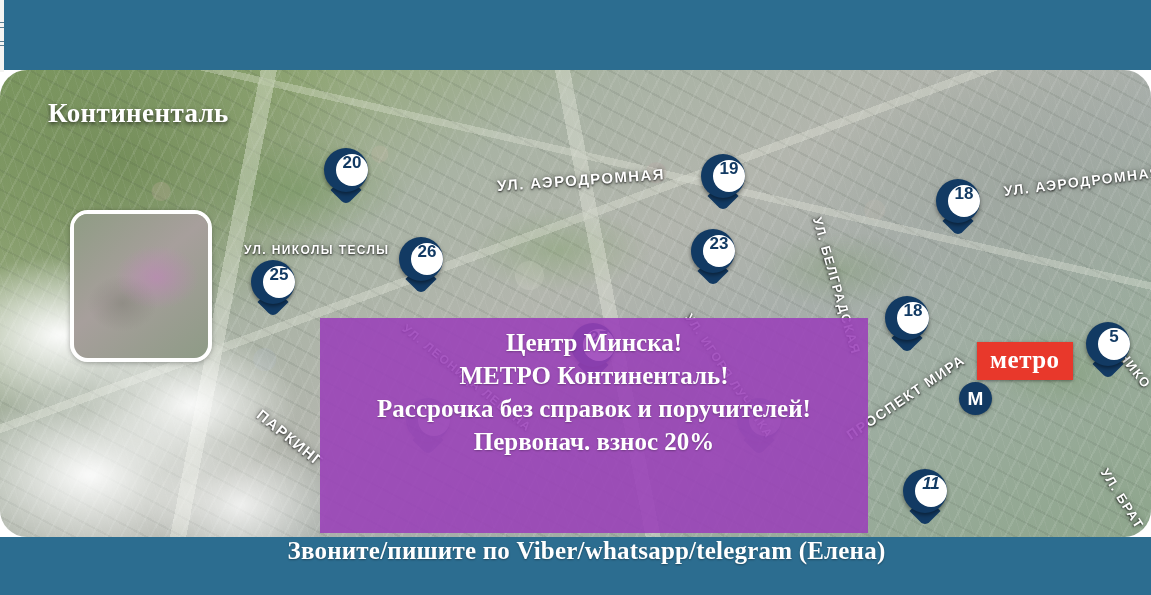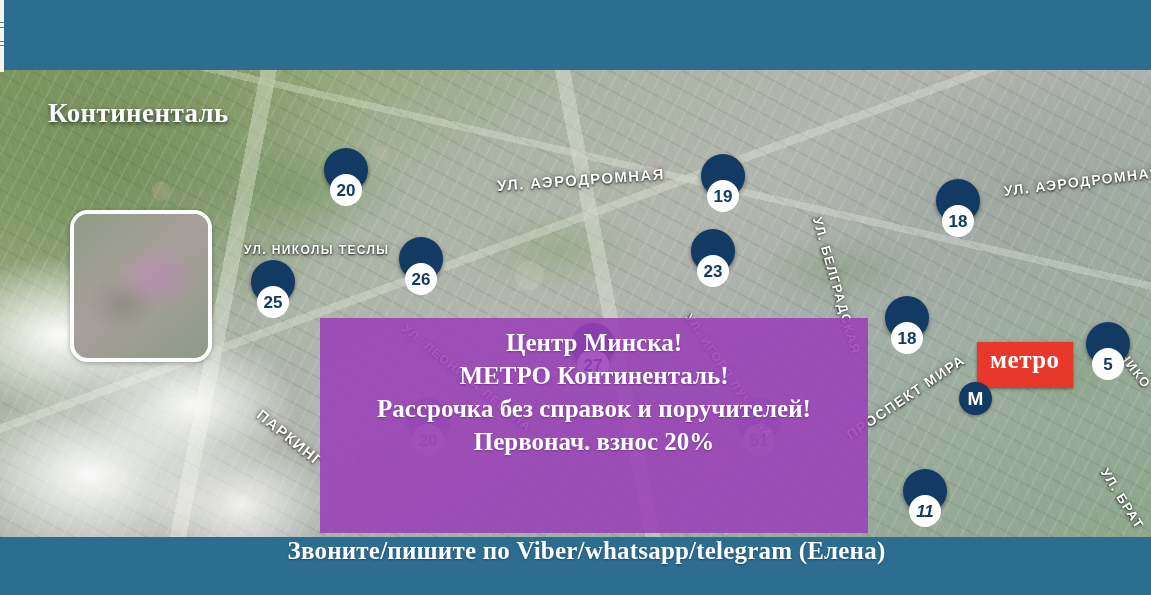--- a/index.html
+++ b/index.html
@@ -60,20 +60,21 @@
   
   #map {
     position: absolute;
     left: 0; top: 70px;
     width: 1151px; height: 467px;
     overflow: hidden;
     background:
       radial-gradient(ellipse 360px 260px at 120px 90px,  rgba(112,138,86,.85), rgba(90,116,70,0) 70%),
       radial-gradient(ellipse 300px 220px at 1020px 120px, rgba(150,160,150,.50), rgba(150,160,150,0) 70%),
       linear-gradient(150deg, #7d9960 0%, #93a878 16%, #a9b3a4 32%, #b3b6ae 48%, #a7aeaa 62%, #9dada0 76%, #8ea68c 100%);
+    border-radius: 27px;
   }
 
   
   .texture {
     position: absolute; inset: 0;
     opacity: .55;
     background-image:
       repeating-linear-gradient(118deg, rgba(255,255,255,.16) 0 2px, rgba(255,255,255,0) 2px 13px),
       repeating-linear-gradient(28deg,  rgba(60,70,60,.17)  0 2px, rgba(60,70,60,0)  2px 17px),
       repeating-linear-gradient(74deg,  rgba(235,238,230,.12) 0 1px, rgba(235,238,230,0) 1px 9px);
@@ -189,45 +190,44 @@
   .pin .tail {
     position: absolute;
     left: 11px; top: 31px;
     width: 22px; height: 22px;
     background: #123a63;
     transform: rotate(45deg);
     border-radius: 0 0 6px 0;
   }
   .pin .disc {
     position: absolute;
-    left: 6px; top: 6px;
+    left: 12px; top: 6px;
     width: 32px; height: 32px;
     border-radius: 50%;
     background: #ffffff;
     display: flex;
-    align-items: center;
+    align-items: flex-start;
     justify-content: center;
     z-index: 2;
-    margin-top: 20px;
   }
   .pin .num {
     color: #123a63;
     font-family: "Liberation Sans", sans-serif;
     font-size: 17px;
     font-weight: bold;
     line-height: 1;
   }
   
   .pin.faded { z-index: 38; opacity: .30; }
 
   
   #metro-sign {
     position: absolute;
     left: 977px; top: 272px;
-    padding: 4px 13px 14px;
+    padding: 4px 13px 6px;
     background: #e8382b;
     color: #ffffff;
     font-family: "Liberation Serif", serif;
     font-size: 25px;
     font-weight: bold;
     letter-spacing: .5px;
     z-index: 32;
     box-shadow: 0 1px 3px rgba(0,0,0,.4);
     text-align: center;
   }

